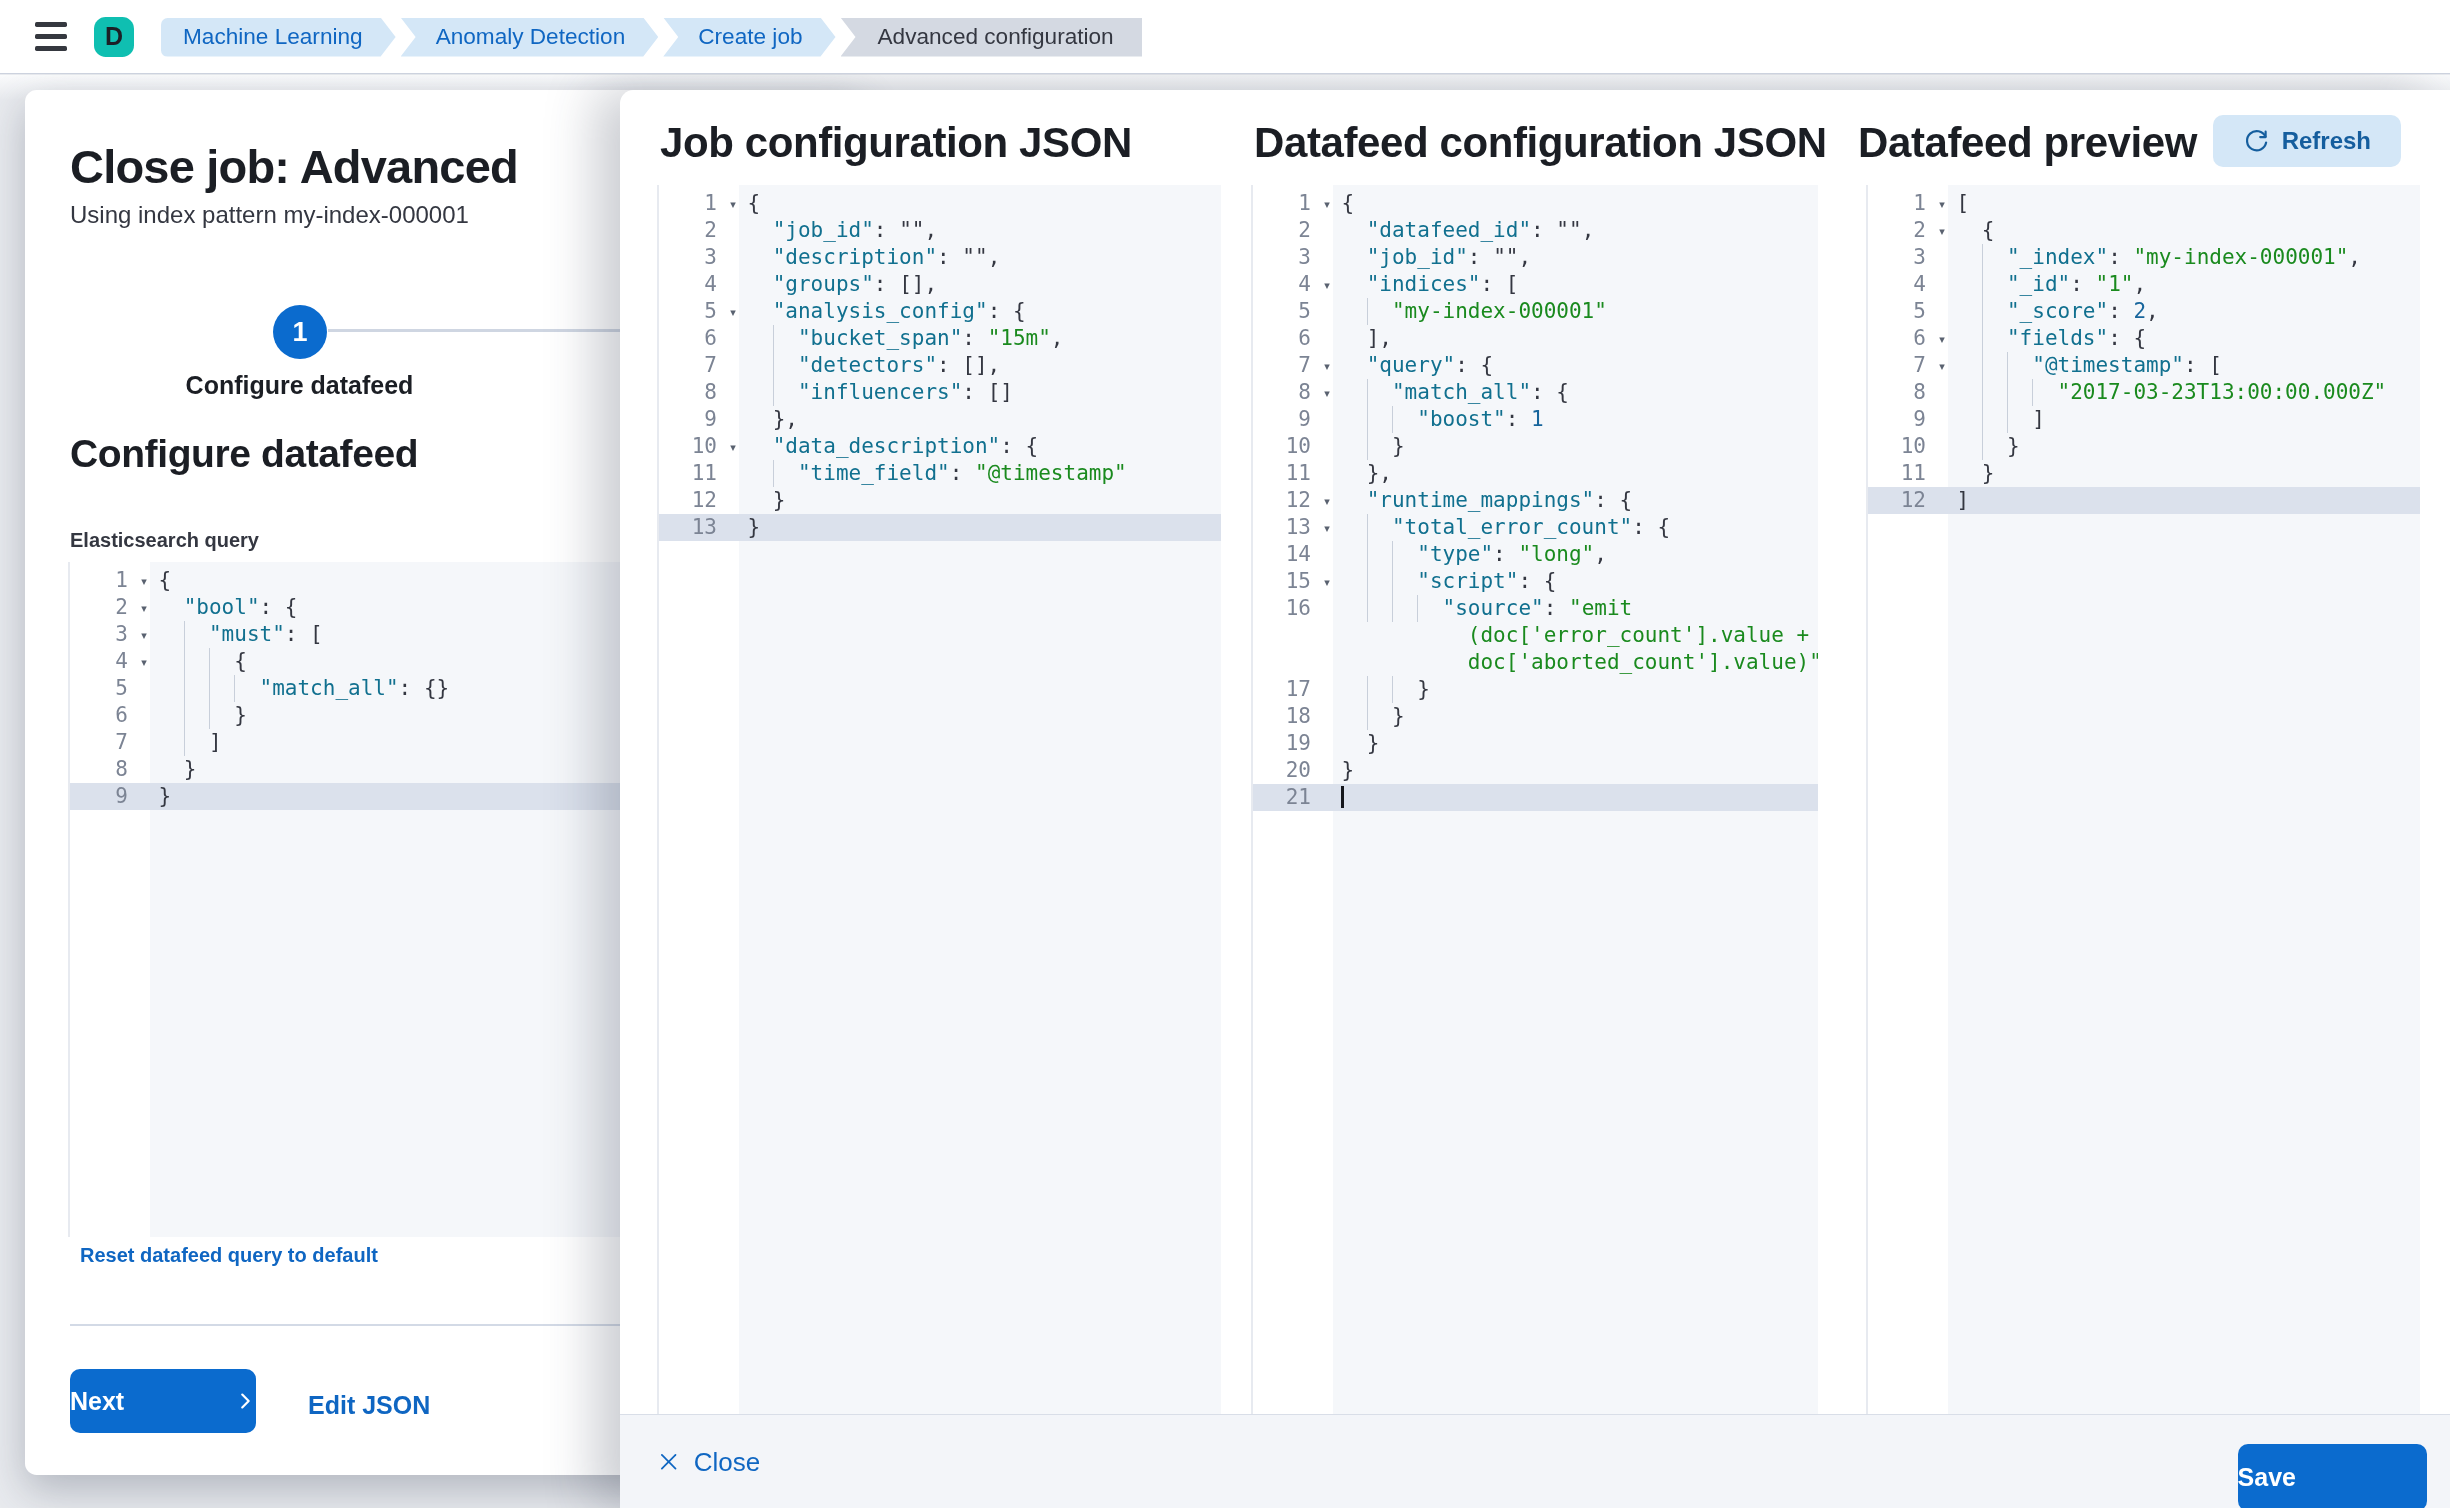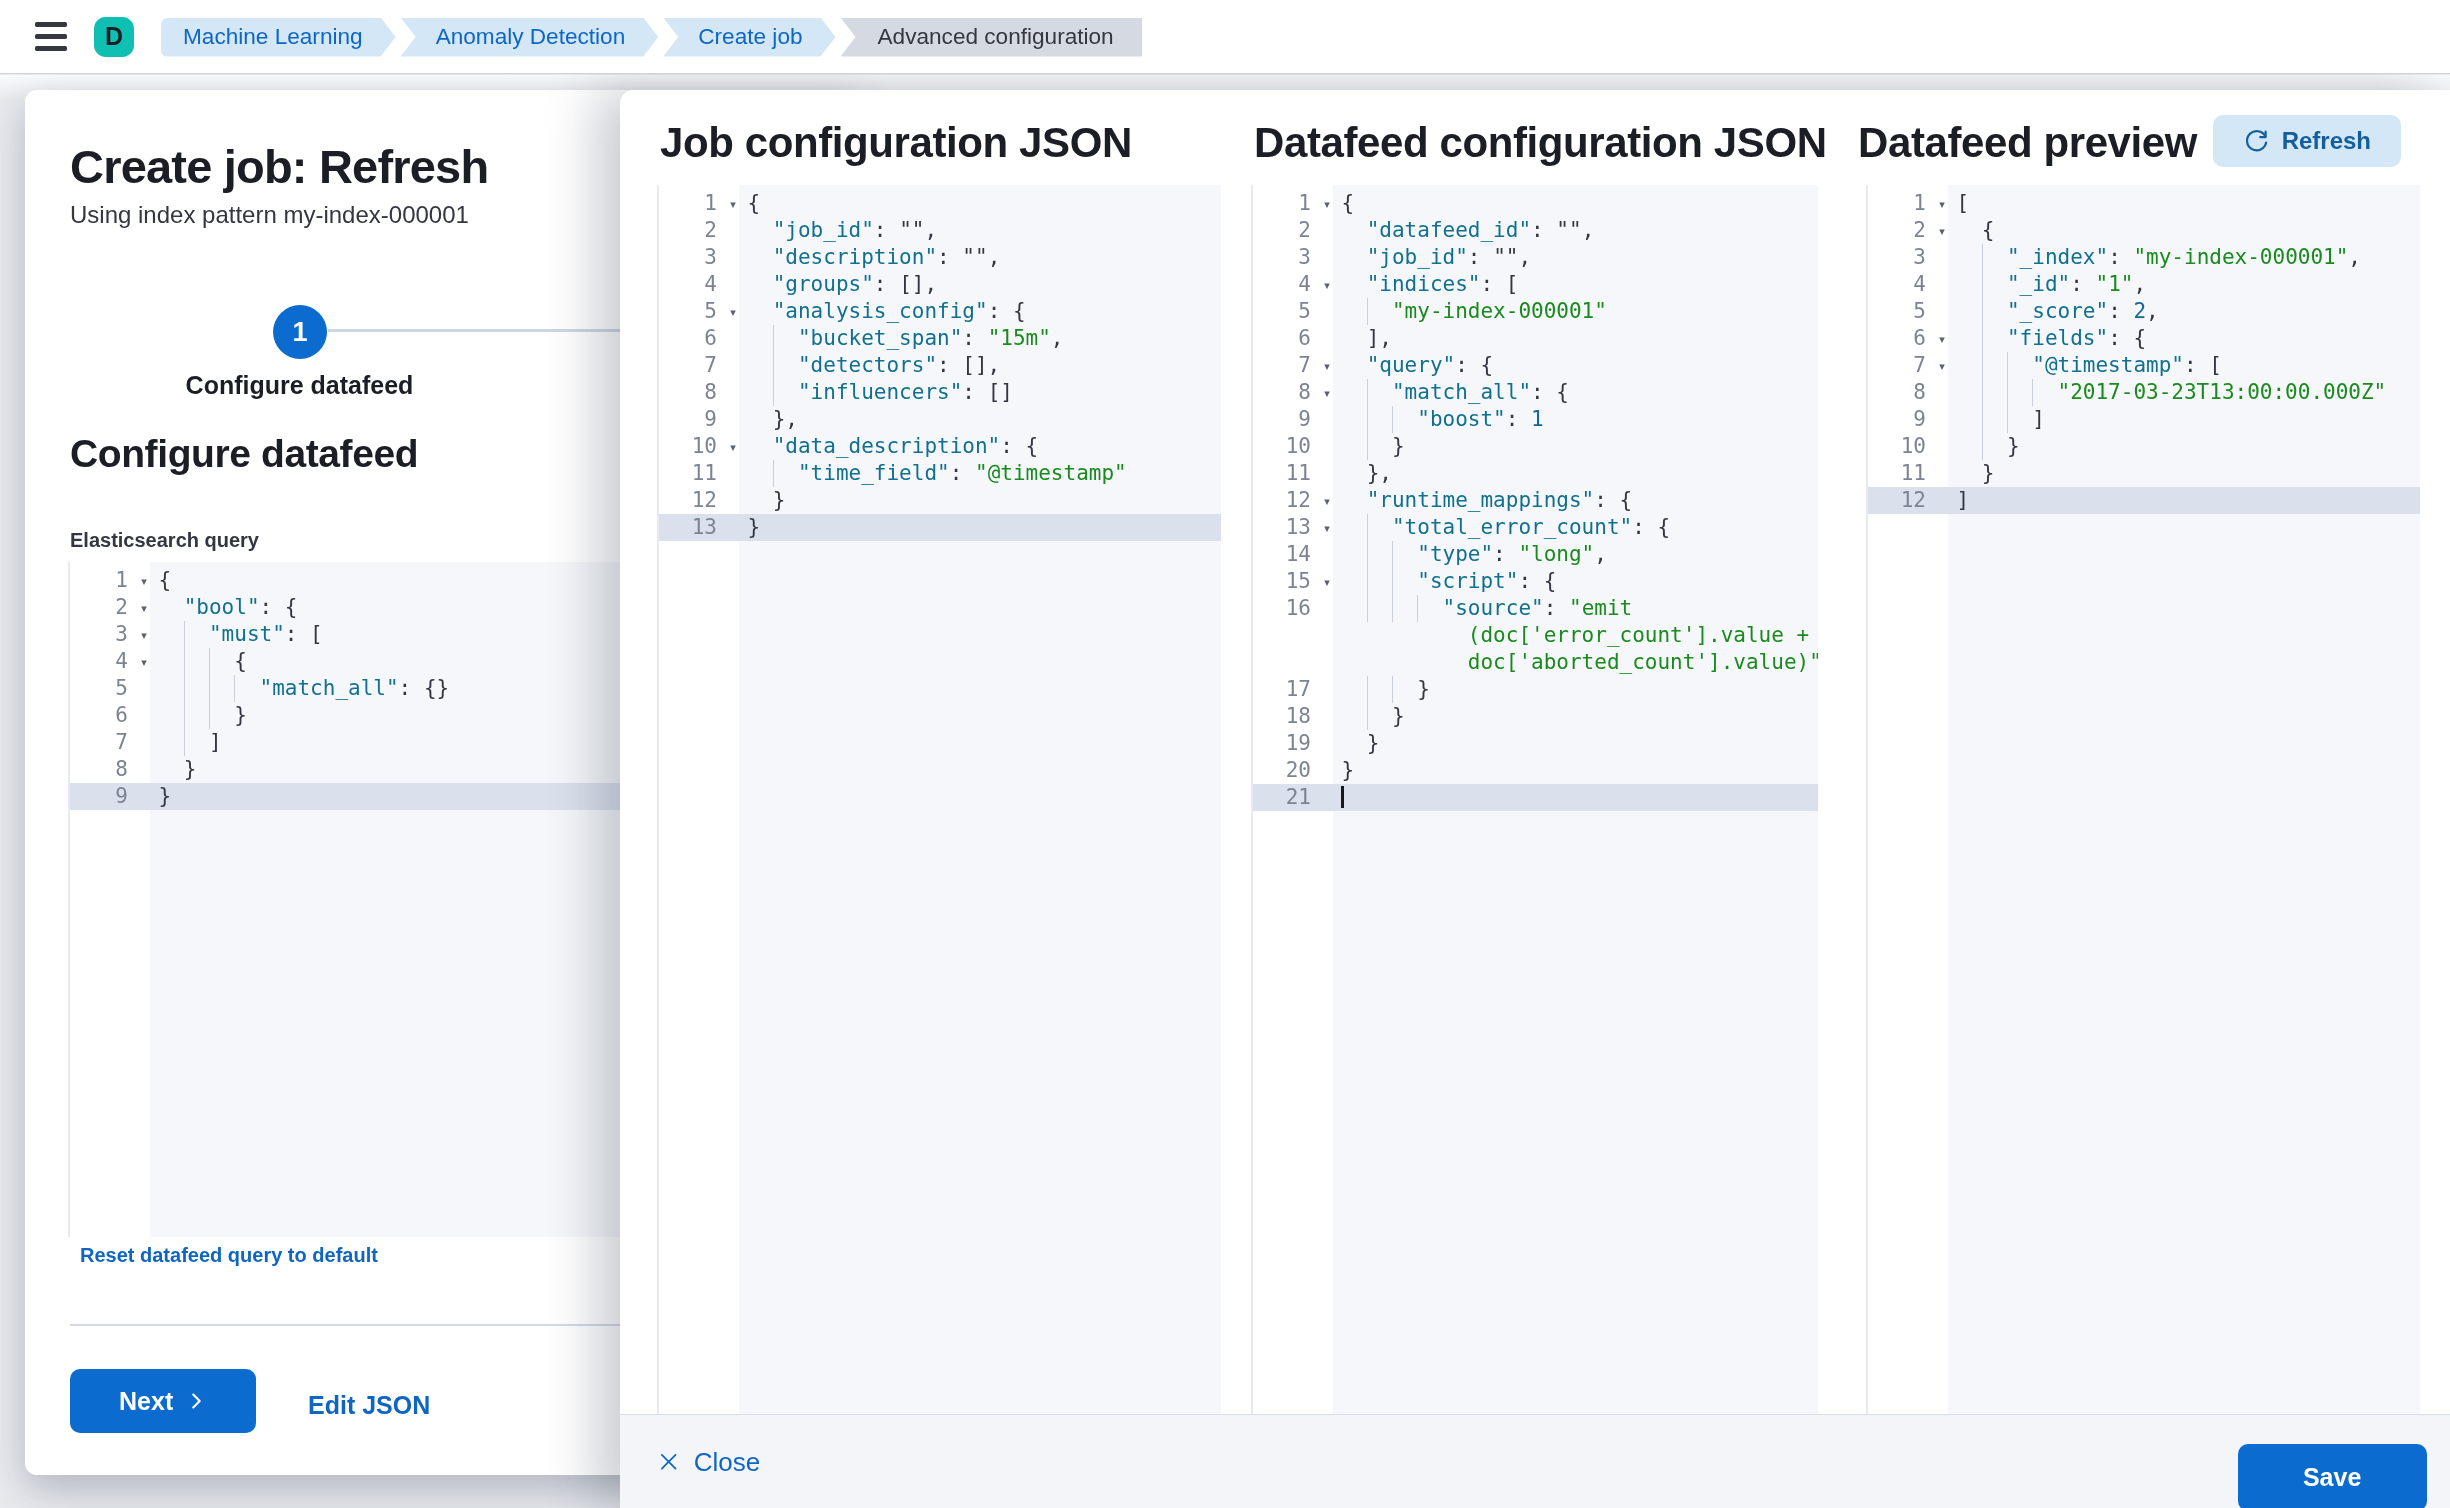--- a/index.html
+++ b/index.html
@@ -46,21 +46,21 @@
   .step-line{position:absolute;left:303px;top:239px;width:536px;height:2.5px;background:#cfd6e2;}
   .step-circle{position:absolute;left:248px;top:215px;width:54px;height:54px;border-radius:50%;background:var(--primary-blue);
     color:#fff;font-size:27px;font-weight:600;display:flex;align-items:center;justify-content:center;cursor:pointer;}
   .step-label{position:absolute;left:107px;top:281px;width:335px;text-align:center;font-size:25px;font-weight:700;color:var(--heading-dark);}
   .section-heading{position:absolute;left:45px;top:342px;font-size:39px;font-weight:700;color:var(--heading-dark);letter-spacing:-0.4px;}
   .field-label{position:absolute;left:45px;top:439px;font-size:20px;font-weight:700;color:var(--body-dark);}
   .link{color:var(--link-blue);font-weight:600;text-decoration:none;cursor:pointer;}
   .reset-link{position:absolute;left:55px;top:1154px;font-size:20px;}
   .divider{position:absolute;left:45px;top:1234px;width:792px;height:1.7px;border:none;background:var(--divider);}
   .btn-primary{background:var(--primary-blue);color:#fff;border:none;border-radius:10px;cursor:pointer;
-    display:flex;align-items:center;justify-content:center;font-family:"Liberation Sans",sans-serif;font-weight:600;}
+    display:flex;align-items:center;justify-content:space-between;font-family:"Liberation Sans",sans-serif;font-weight:600;}
   .next-btn{position:absolute;left:45px;top:1279px;width:186px;height:64px;font-size:25px;gap:11.7px;}
   .editjson-link{position:absolute;left:283px;top:1301px;font-size:25px;}
 
   
   .panel-title{position:absolute;top:28.5px;font-size:42px;font-weight:700;color:var(--heading-dark);letter-spacing:-0.4px;}
   .pt-0{left:40px;} .pt-1{left:634px;} .pt-2{left:1238px;}
   .refresh-btn{position:absolute;left:1593px;top:25px;width:188px;height:52px;border:none;border-radius:10px;
     background:var(--refresh-bg);color:var(--refresh-text);font-size:24px;font-weight:600;cursor:pointer;
     display:flex;align-items:center;justify-content:center;gap:11.7px;font-family:"Liberation Sans",sans-serif;}
   .flyout-footer{position:absolute;left:0;right:0;bottom:0;height:94px;background:var(--footer-bg);
@@ -102,21 +102,21 @@
     <div class="avatar">D</div>
     <nav class="crumbs">
       <a class="crumb c-blue c-first">Machine Learning</a>
       <a class="crumb c-blue c-mid">Anomaly Detection</a>
       <a class="crumb c-blue c-mid">Create job</a>
       <span class="crumb c-current">Advanced configuration</span>
     </nav>
   </header>
 
   <aside class="flyout-left">
-    <h1 class="page-title">Create job: Refresh</h1>
+    <h1 class="page-title">Close job: Advanced</h1>
     <p class="page-subtitle">Using index pattern my-index-000001</p>
 
     <div class="step-line"></div>
     <div class="step-circle">1</div>
     <div class="step-label">Configure datafeed</div>
 
     <h2 class="section-heading">Configure datafeed</h2>
     <div class="field-label">Elasticsearch query</div>
 
     <div class="editor" id="ed-es">

